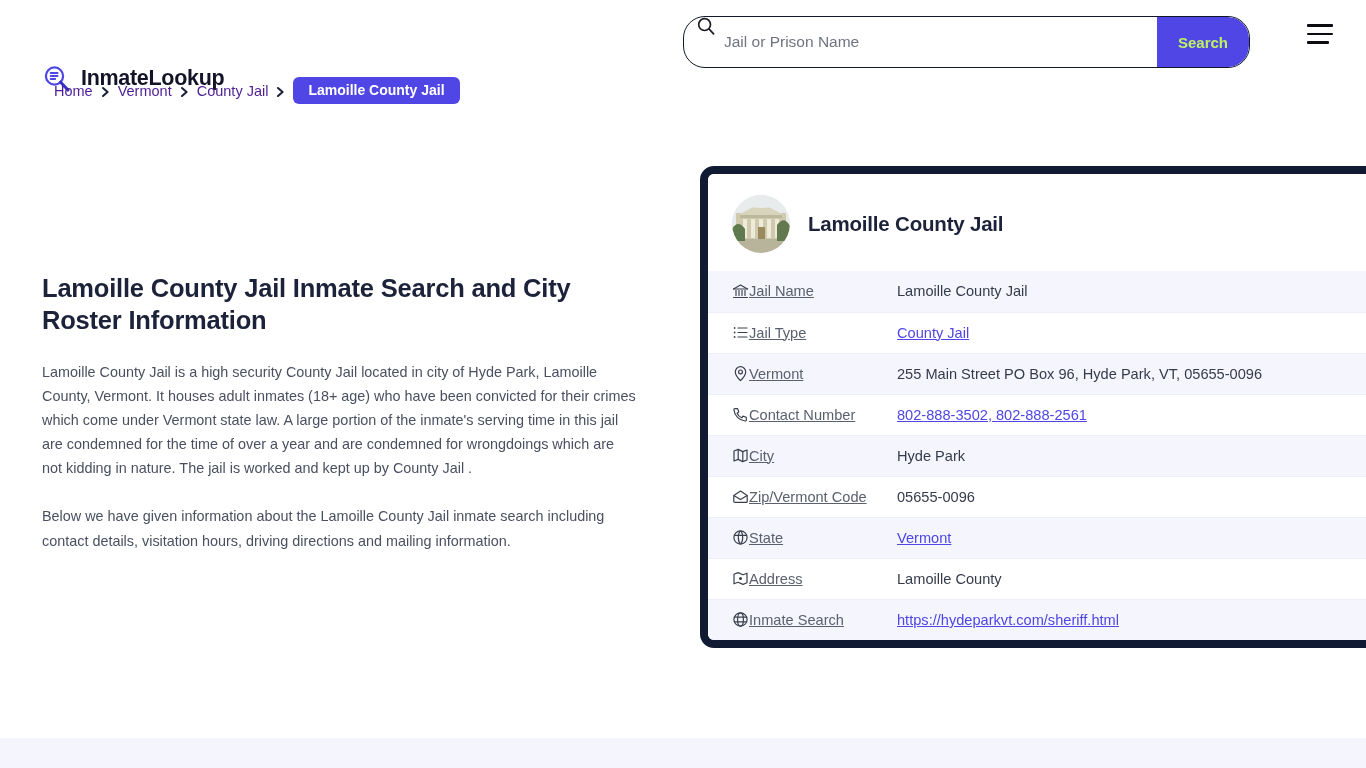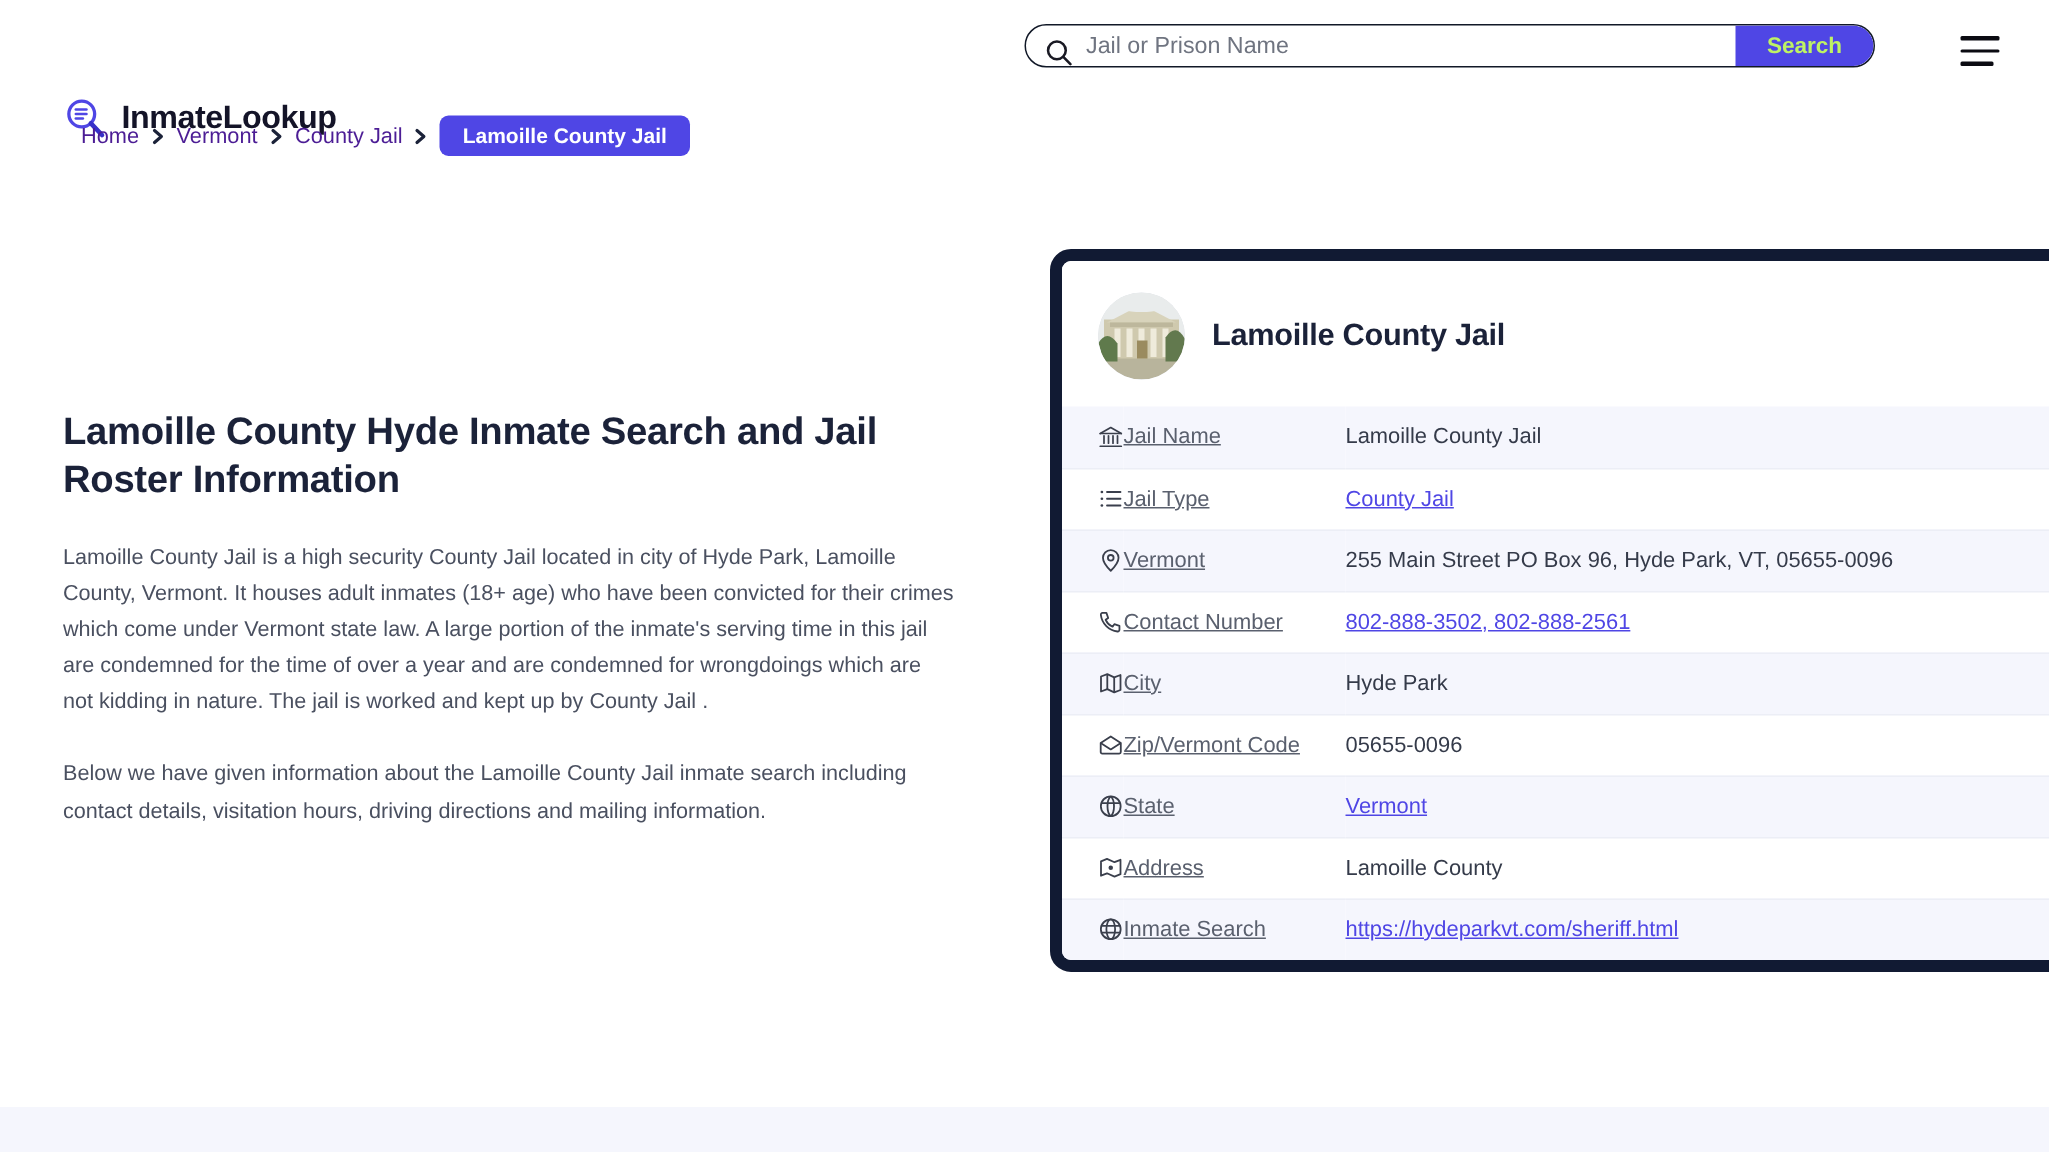--- a/index.html
+++ b/index.html
@@ -26,25 +26,25 @@
     margin-top: 44px;
   }
   .brand-icon { width: 30px; height: 30px; display: block; }
   .brand-name {
     font-size: 21.5px; font-weight: 700; color: #141428;
     letter-spacing: -0.3px; line-height: 1;
   }
 
   .searchwrap {
     position: absolute; left: 683px; top: 16px;
-    width: 567px; height: 29px;
+    width: 567px; height: 52px;
     border: 1.6px solid #111827;
     border-radius: 22px;
     background: #fff;
-    display: flex; align-items: flex-end;
+    display: flex; align-items: flex-start;
     overflow: hidden;
   }
   .search-icon { margin-left: 13px; width: 18px; height: 18px; flex: none; }
   .search-input {
     flex: 1 1 auto; height: 100%;
     border: none; outline: none; background: transparent;
     font-family: "Liberation Sans", sans-serif;
     font-size: 15.5px; color: #20242e;
     padding: 0 10px 0 9px;
   }
@@ -196,21 +196,21 @@
     <a class="crumb" href="#">County Jail</a>
     <span class="crumb-sep">
       <svg viewBox="0 0 9 12" xmlns="http://www.w3.org/2000/svg">
           <polyline points="2,2 6.6,6 2,10" fill="none" stroke="#1b2239" stroke-width="2.1" stroke-linecap="round" stroke-linejoin="round"></polyline>
         </svg>
     </span>
     <span class="crumb-current">Lamoille County Jail</span>
   </nav>
 
   <div class="left-col">
-    <h1 class="page-title">Lamoille County Hyde Inmate Search and Jail Roster Information</h1>
+    <h1 class="page-title">Lamoille County Jail Inmate Search and City Roster Information</h1>
     <p class="para">Lamoille County Jail is a high security County Jail located in city of Hyde Park, Lamoille County, Vermont. It houses adult inmates (18+ age) who have been convicted for their crimes which come under Vermont state law. A large portion of the inmate's serving time in this jail are condemned for the time of over a year and are condemned for wrongdoings which are not kidding in nature. The jail is worked and kept up by County Jail .</p>
     <p class="para">Below we have given information about the Lamoille County Jail inmate search including contact details, visitation hours, driving directions and mailing information.</p>
   </div>
 
   <div class="card">
 
     <div class="card-head">
       <div class="card-thumb">
         <svg viewBox="0 0 58 58" xmlns="http://www.w3.org/2000/svg">
           <defs>

